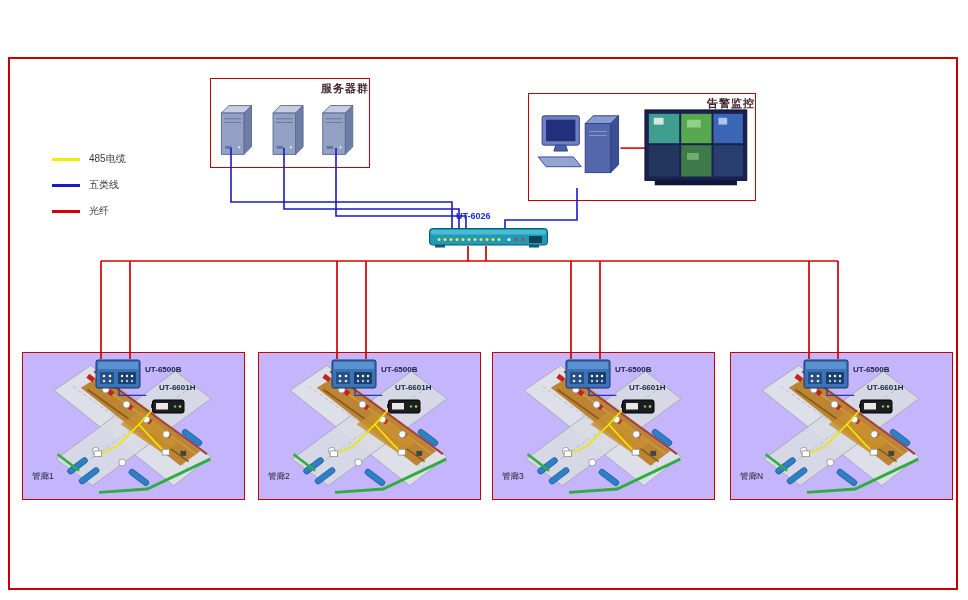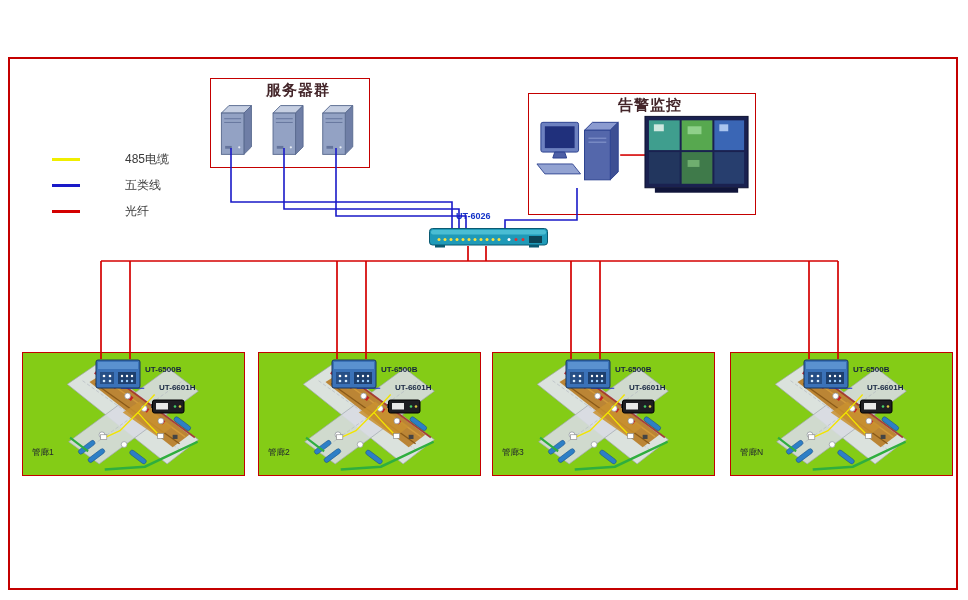--- a/index.html
+++ b/index.html
@@ -8,37 +8,37 @@
     font-family:"Liberation Sans",sans-serif;overflow:hidden;
   }
   .frame{
     position:absolute;left:8px;top:57px;width:950px;height:533px;
     border:2px solid #c40000;box-sizing:border-box;
   }
   
   .legend{position:absolute;left:52px;top:146px;}
   .legend-row{display:flex;align-items:center;height:26px;}
   .swatch{width:28px;height:3px;margin-right:9px;}
-  .legend-label{font-size:12px;color:#3a3a3a;margin-left:36px;}
+  .legend-label{font-size:10px;color:#3a3a3a;}
   
   .panel{position:absolute;border:1.5px solid #c40000;box-sizing:border-box;background:#fff;}
   #server-box{left:210px;top:78px;width:160px;height:90px;}
-  #alarm-box{left:528px;top:93px;width:228px;height:122px;}
+  #alarm-box{left:528px;top:93px;width:228px;height:108px;}
   .box-title{
-    position:absolute;top:2px;left:16px;right:0;text-align:center;
-    font-size:15px;color:#44262a;font-weight:bold;letter-spacing:1px;
+    position:absolute;top:2px;left:16px;right:0;text-align:right;
+    font-size:11px;color:#44262a;font-weight:bold;letter-spacing:1px;
   }
   .art{position:absolute;left:0;top:0;width:100%;height:100%;}
   #server-box .art,#alarm-box .art{top:12px;height:calc(100% - 12px);}
   
   .core-label{position:absolute;left:456px;top:211px;font-size:9px;font-weight:bold;color:#1433c8;}
   .core-switch{position:absolute;left:429px;top:226px;width:119px;height:22px;}
   
   .gallery{
-    position:absolute;top:352px;width:223px;height:124px;background:#84cc16;
+    position:absolute;top:352px;width:223px;height:148px;background:#c4b5fd;
     border:1.5px solid #c40000;box-sizing:border-box;
   }
   .tunnel{position:absolute;left:0;top:0;width:100%;height:100%;}
   .dev-switch{position:absolute;left:72px;top:6px;width:46px;height:30px;}
   .dev-conv{position:absolute;left:128px;top:44px;width:34px;height:18px;}
   .lbl-switch{position:absolute;left:122px;top:12px;font-size:8px;font-weight:bold;color:#14233f;white-space:nowrap;}
   .lbl-conv{position:absolute;left:136px;top:30px;font-size:8px;font-weight:bold;color:#14233f;white-space:nowrap;}
   .gallery-name{position:absolute;left:9px;bottom:16px;font-size:8.5px;font-weight:normal;color:#20262e;}
   
   .overlay{position:absolute;left:0;top:0;width:968px;height:600px;pointer-events:none;z-index:5;}

